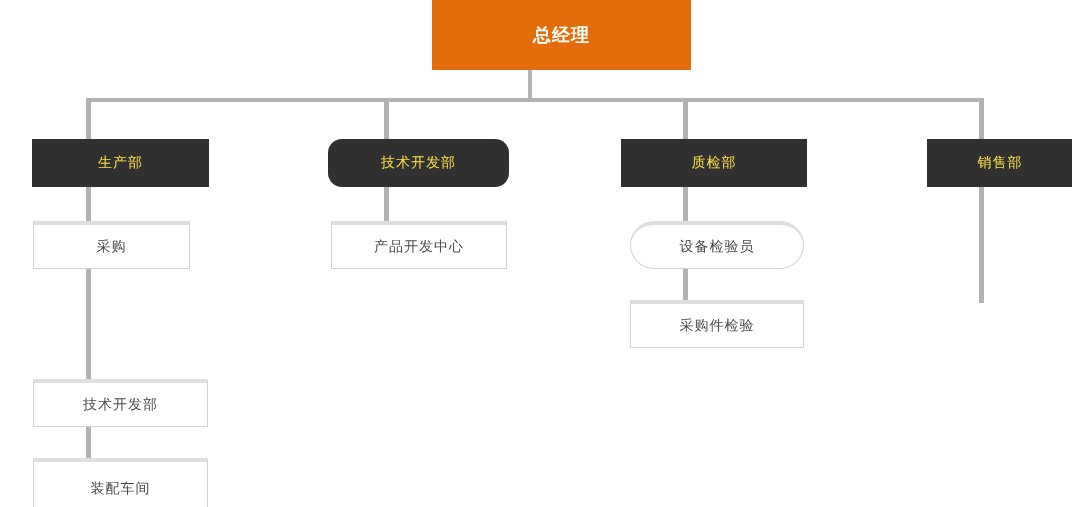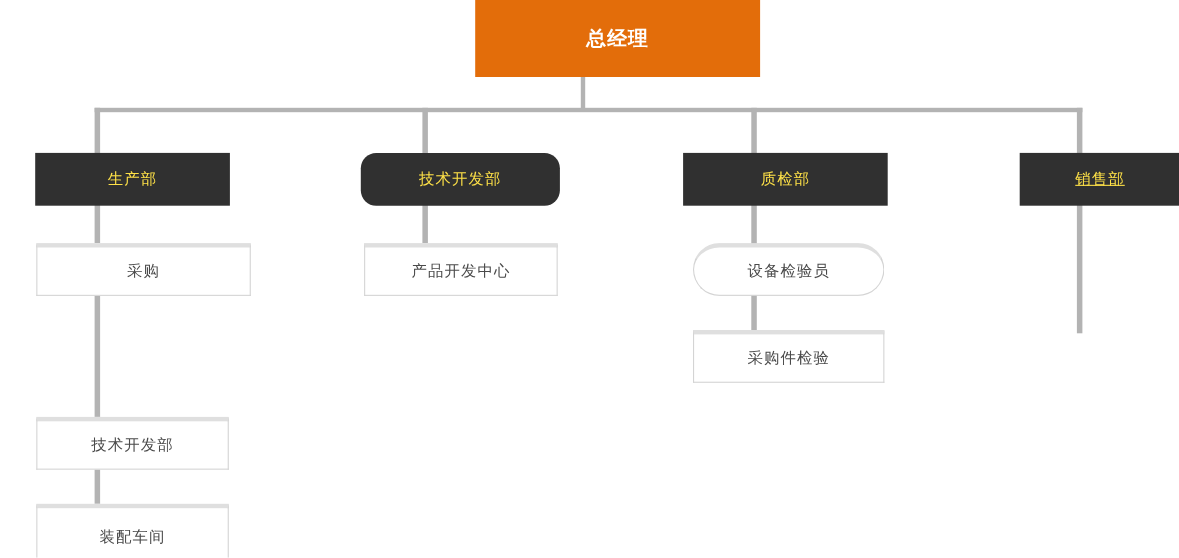--- a/index.html
+++ b/index.html
@@ -58,23 +58,23 @@
   <div class="line" style="left:86px; top:98px; width:5px; height:362px;"></div>
   <div class="line" style="left:384px; top:98px; width:5px; height:126px;"></div>
   <div class="line" style="left:683px; top:98px; width:5px; height:205px;"></div>
   <div class="line" style="left:979px; top:98px; width:5px; height:205px;"></div>
 
   <div class="node root" style="left:400px; top:0; width:259px; height:70px;">总经理</div>
 
   <div class="node dept" style="left:0; top:139px; width:177px; height:48px;">生产部</div>
   <div class="node dept" style="left:296px; top:139px; width:181px; height:48px;border-radius:14px;">技术开发部</div>
   <div class="node dept" style="left:589px; top:139px; width:186px; height:48px;">质检部</div>
-  <div class="node dept" style="left:895px; top:139px; width:146px; height:48px;text-decoration:underline;">销售部</div>
+  <div class="node dept" style="left:895px; top:139px; width:146px; height:48px;">销售部</div>
 
-  <div class="node leaf" style="left:1px; top:221px; width:195px; height:48px;">采购</div>
+  <div class="node leaf" style="left:1px; top:221px; width:157px; height:48px;">采购</div>
   <div class="node leaf" style="left:1px; top:379px; width:175px; height:48px;">技术开发部</div>
   <div class="node leaf" style="left:1px; top:458px; width:175px; height:58px;">装配车间</div>
 
   <div class="node leaf" style="left:299px; top:221px; width:176px; height:48px;">产品开发中心</div>
 
   <div class="node leaf" style="left:598px; top:221px; width:174px; height:48px;border-radius:24px;">设备检验员</div>
   <div class="node leaf" style="left:598px; top:300px; width:174px; height:48px;">采购件检验</div>
 
 
 </div>

